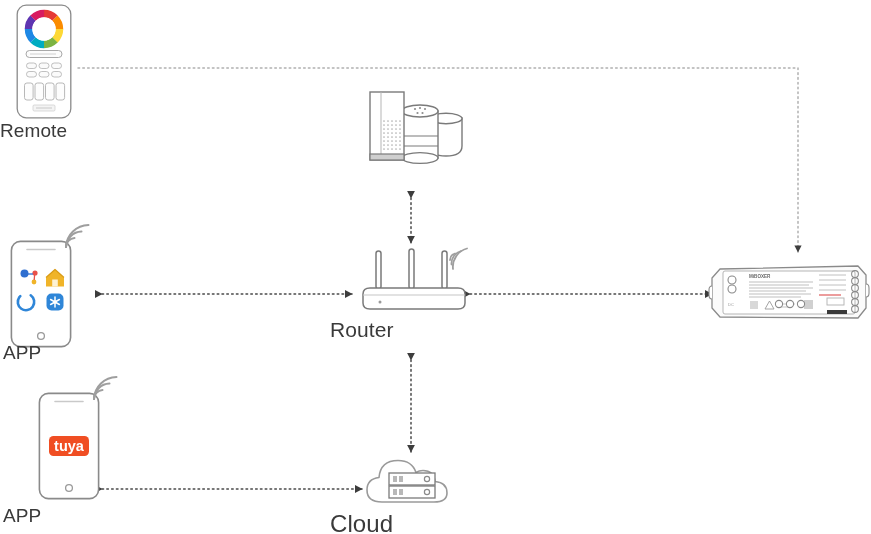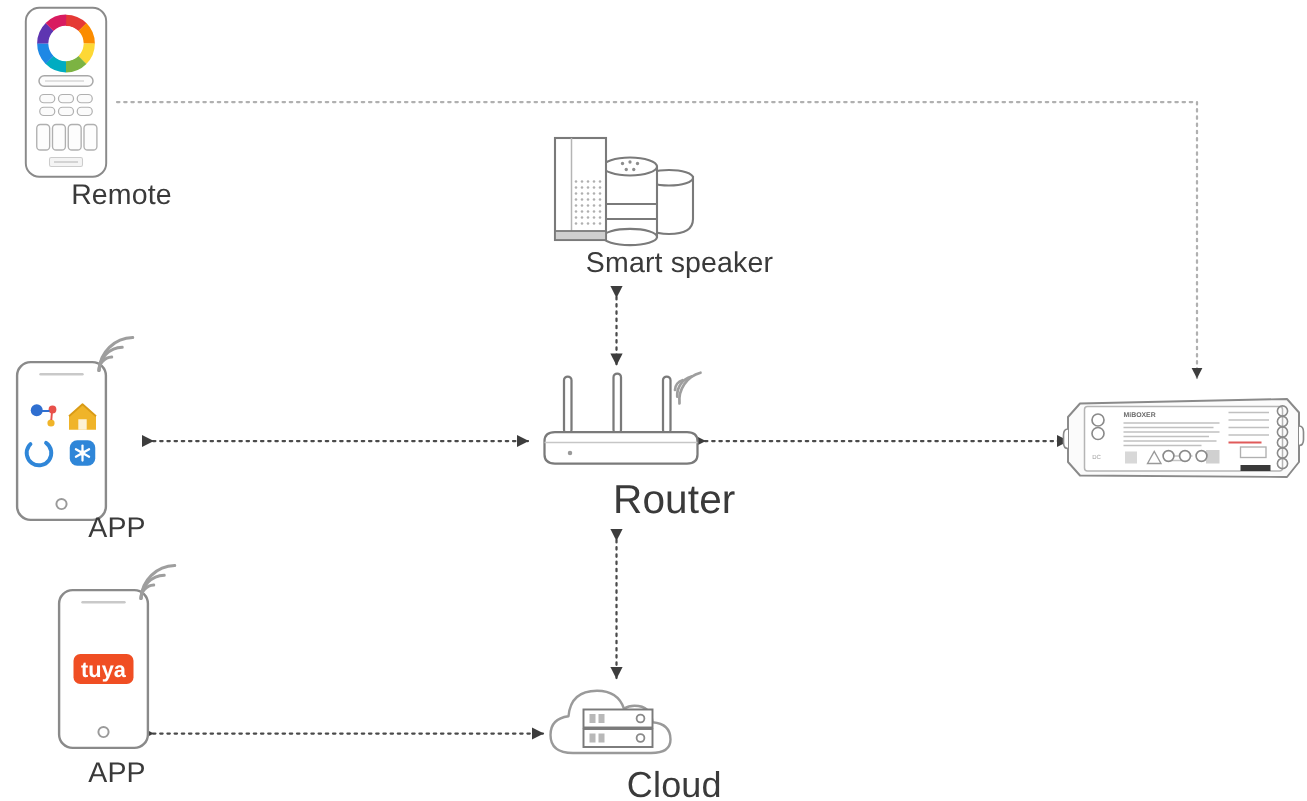--- a/index.html
+++ b/index.html
@@ -14,27 +14,25 @@
   #diagram {
     position: relative;
     width: 871px;
     height: 534px;
     background: #ffffff;
     overflow: hidden;
   }
   .node { position: absolute; }
   .label {
     position: absolute;
-    text-align: center;
     color: #3a3a3a;
     font-size: 19px;
     font-family: "Liberation Sans", sans-serif;
     white-space: nowrap;
     letter-spacing: .1px;
-    margin-left: 37px;
   }
   svg.layer {
     position: absolute;
     left: 0; top: 0;
     width: 871px;
     height: 534px;
     pointer-events: none;
   }
   svg.art { display: block; overflow: visible; }
 </style>
@@ -250,21 +248,20 @@
           <circle cx="26" cy="61" r="0.85"></circle>
             <circle cx="30" cy="61" r="0.85"></circle>
             <circle cx="34" cy="61" r="0.85"></circle>
             <circle cx="38" cy="61" r="0.85"></circle>
             <circle cx="42" cy="61" r="0.85"></circle>
         </g>
         <rect x="12" y="66" width="34" height="6" fill="#cfcfcf" stroke="#7a7a7a" stroke-width="1.2"></rect>
       </g>
     </svg>
   </div>
-  <div class="label" style="left:316px; top:165px; width:200px;">Smart speaker</div>
 
   <div class="node" style="left:355px; top:243px;">
     <svg class="art" width="118" height="68" viewBox="0 0 118 68">
 
       <g stroke="#7a7a7a" stroke-width="1.5" fill="#ffffff">
         <rect x="21" y="8" width="5" height="38" rx="2.5"></rect>
         <rect x="54" y="6" width="5" height="40" rx="2.5"></rect>
         <rect x="87" y="8" width="5" height="38" rx="2.5"></rect>
       </g>
 
@@ -274,21 +271,21 @@
         <path d="M98,26 A19,19 0 0 1 112,5.5"></path>
       </g>
 
       <g>
         <path d="M8,51 q0,-6 7,-6 L103,45 q7,0 7,6 L110,60 q0,6 -7,6 L15,66 q-7,0 -7,-6 Z" fill="#ffffff" stroke="#7a7a7a" stroke-width="1.5"></path>
         <line x1="8" y1="52" x2="110" y2="52" stroke="#c6c6c6" stroke-width="1.1"></line>
         <circle cx="25" cy="59" r="1.5" fill="#9a9a9a"></circle>
       </g>
     </svg>
   </div>
-  <div class="label" style="left:330px; top:318px; width:165px; font-size:27px;">Router</div>
+  <div class="label" style="left:330px; top:318px; width:165px; font-size:21px;">Router</div>
 
   <div class="node" style="left:362px; top:452px;">
     <svg class="art" width="100" height="60" viewBox="0 0 100 60">
       <path d="M20,50 q-15,0 -15,-12 q0,-11 12,-12.5 q1.5,-17 19,-17 q14,0 18,12 q3,-2 7,-2 q11,0 12,11 q12,1 12,11.5 q0,9 -13,9 Z" fill="#ffffff" stroke="#9a9a9a" stroke-width="1.6" stroke-linejoin="round"></path>
       <g>
         <rect x="27" y="21" width="46" height="12" fill="#ffffff" stroke="#7a7a7a" stroke-width="1.3"></rect>
         <rect x="27" y="34" width="46" height="12" fill="#ffffff" stroke="#7a7a7a" stroke-width="1.3"></rect>
         <rect x="31" y="24" width="4" height="6" fill="#b8b8b8"></rect>
         <rect x="37" y="24" width="4" height="6" fill="#b8b8b8"></rect>
         <rect x="31" y="37" width="4" height="6" fill="#b8b8b8"></rect>

